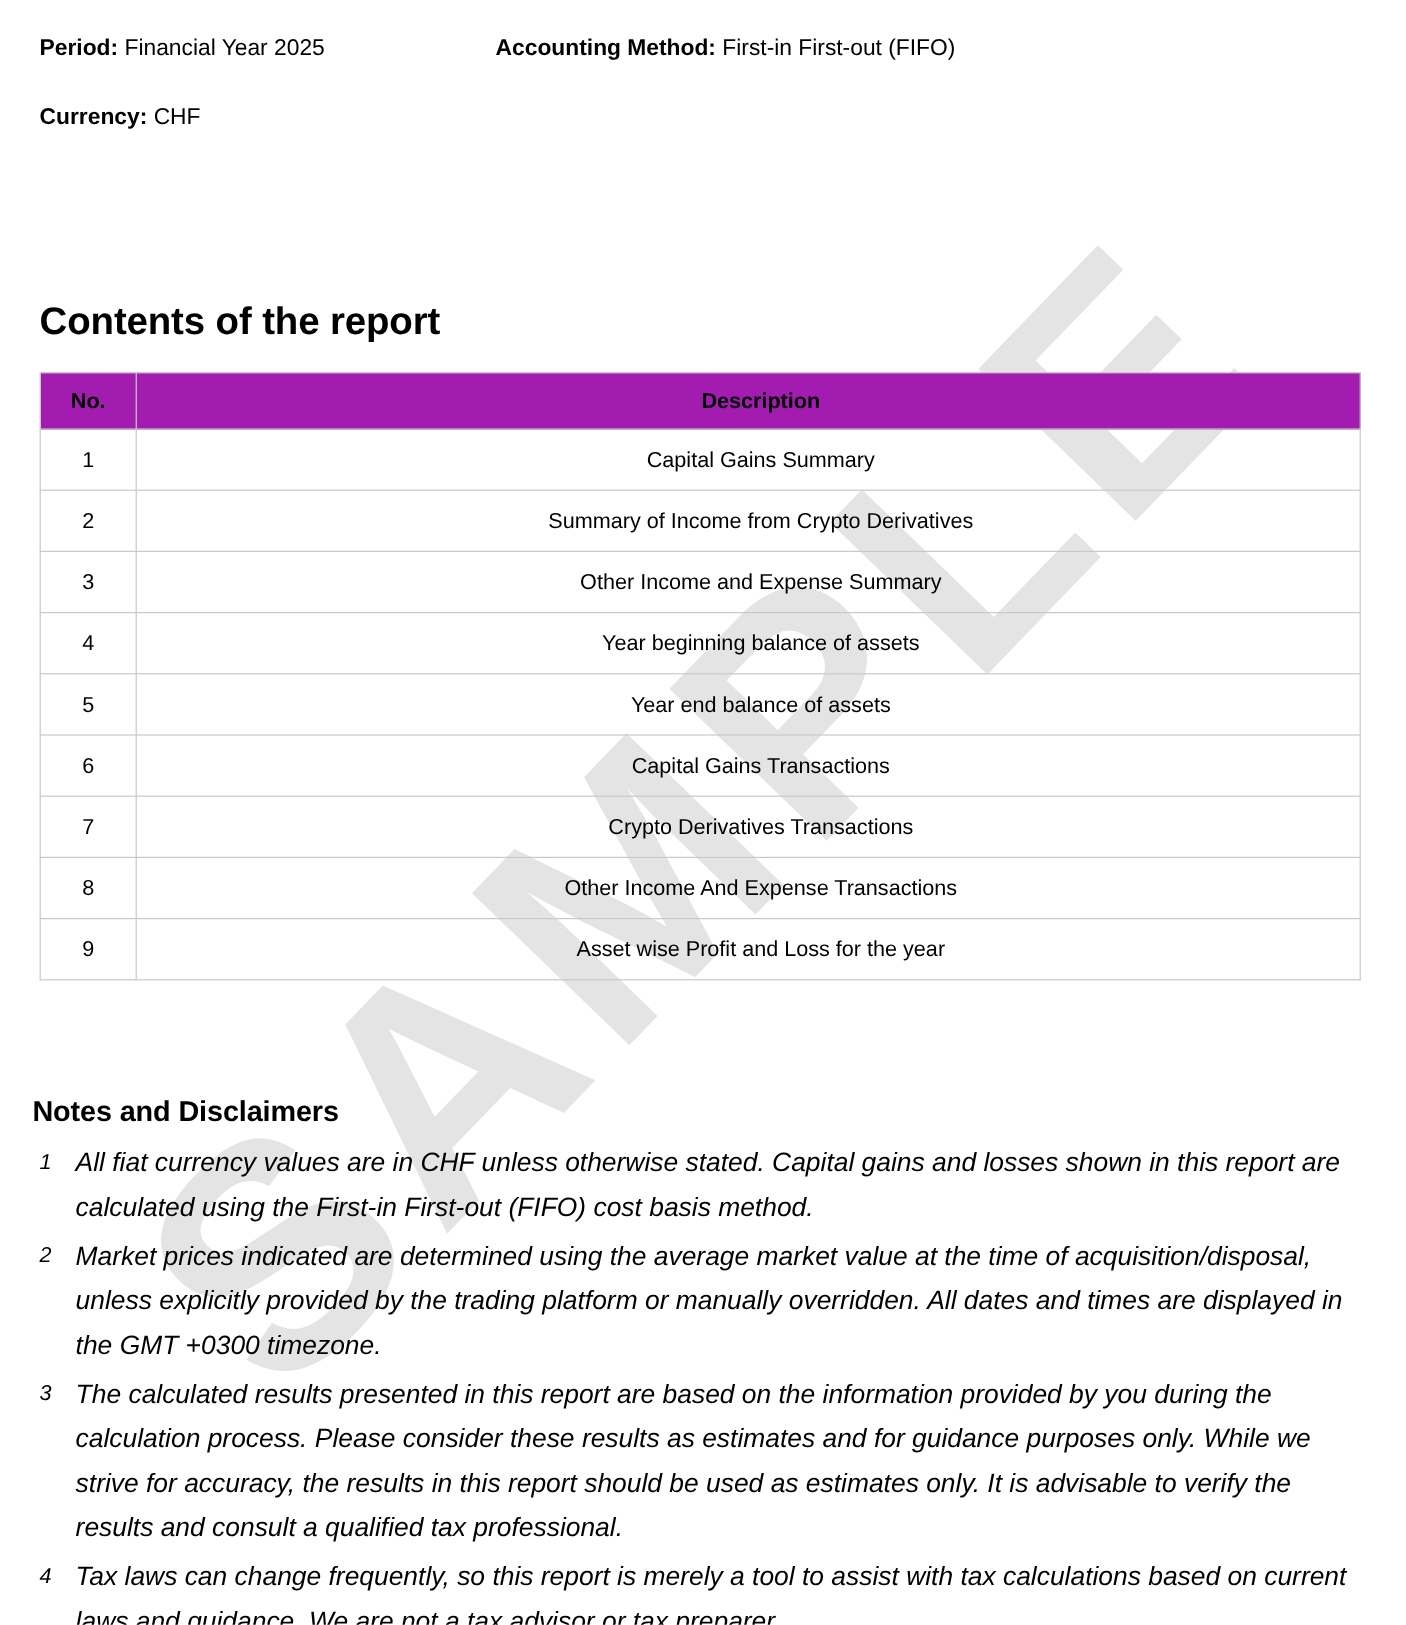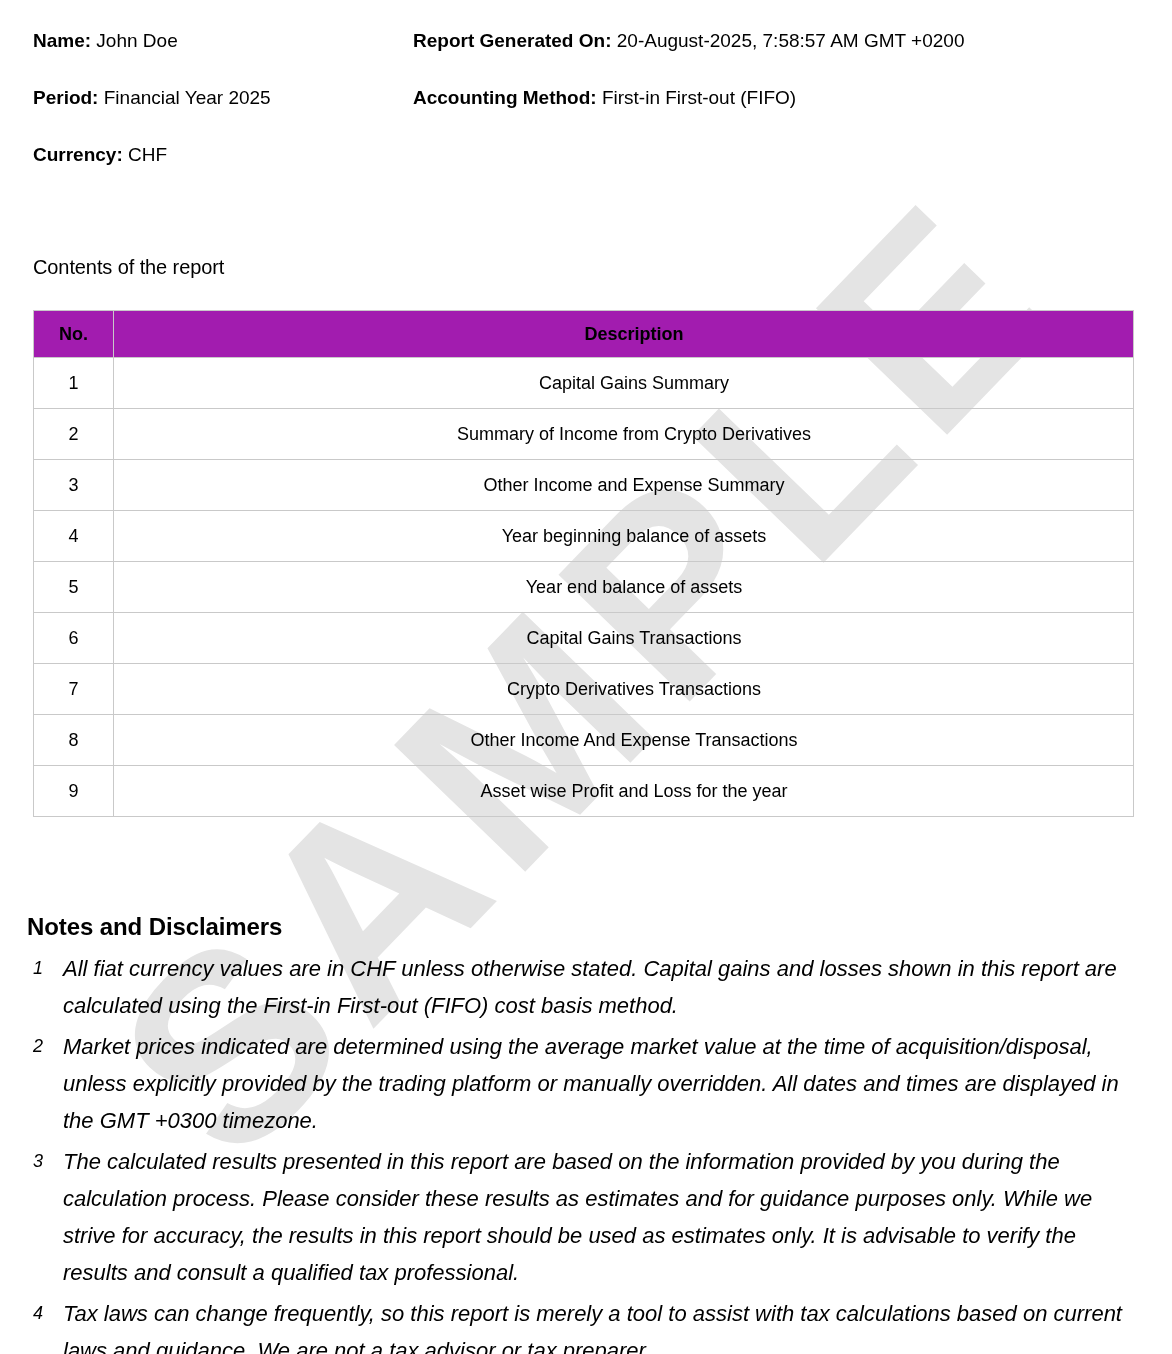--- a/index.html
+++ b/index.html
@@ -71,22 +71,22 @@
   }
   .meta-value {
     font-weight: 400;
   }
 
   
   #contents-heading {
     position: absolute;
     left: 33px;
     top: 252px;
-    font-size: 20px;
-    font-weight: 400;
+    font-size: 32px;
+    font-weight: 700;
     line-height: 30px;
     letter-spacing: -0.1px;
   }
 
   
   #contents-table {
     position: absolute;
     left: 33px;
     top: 310px;
     width: 1100px;
@@ -164,30 +164,20 @@
 <body>
 
 <div id="watermark-layer">
   <div id="watermark-text">SAMPLE</div>
 </div>
 
 <div id="page">
 
   <div id="meta-header">
 
-    <div class="meta-row">
-      <div class="meta-cell left">
-        <span class="meta-label">Name:</span>
-        <span class="meta-value">John Doe</span>
-      </div>
-      <div class="meta-cell right">
-        <span class="meta-label">Report Generated On:</span>
-        <span class="meta-value">20-August-2025,  7:58:57 AM GMT +0200</span>
-      </div>
-    </div>
 
     <div class="meta-row">
       <div class="meta-cell left">
         <span class="meta-label">Period:</span>
         <span class="meta-value">Financial Year 2025</span>
       </div>
       <div class="meta-cell right">
         <span class="meta-label">Accounting Method:</span>
         <span class="meta-value">First-in First-out (FIFO)</span>
       </div>

